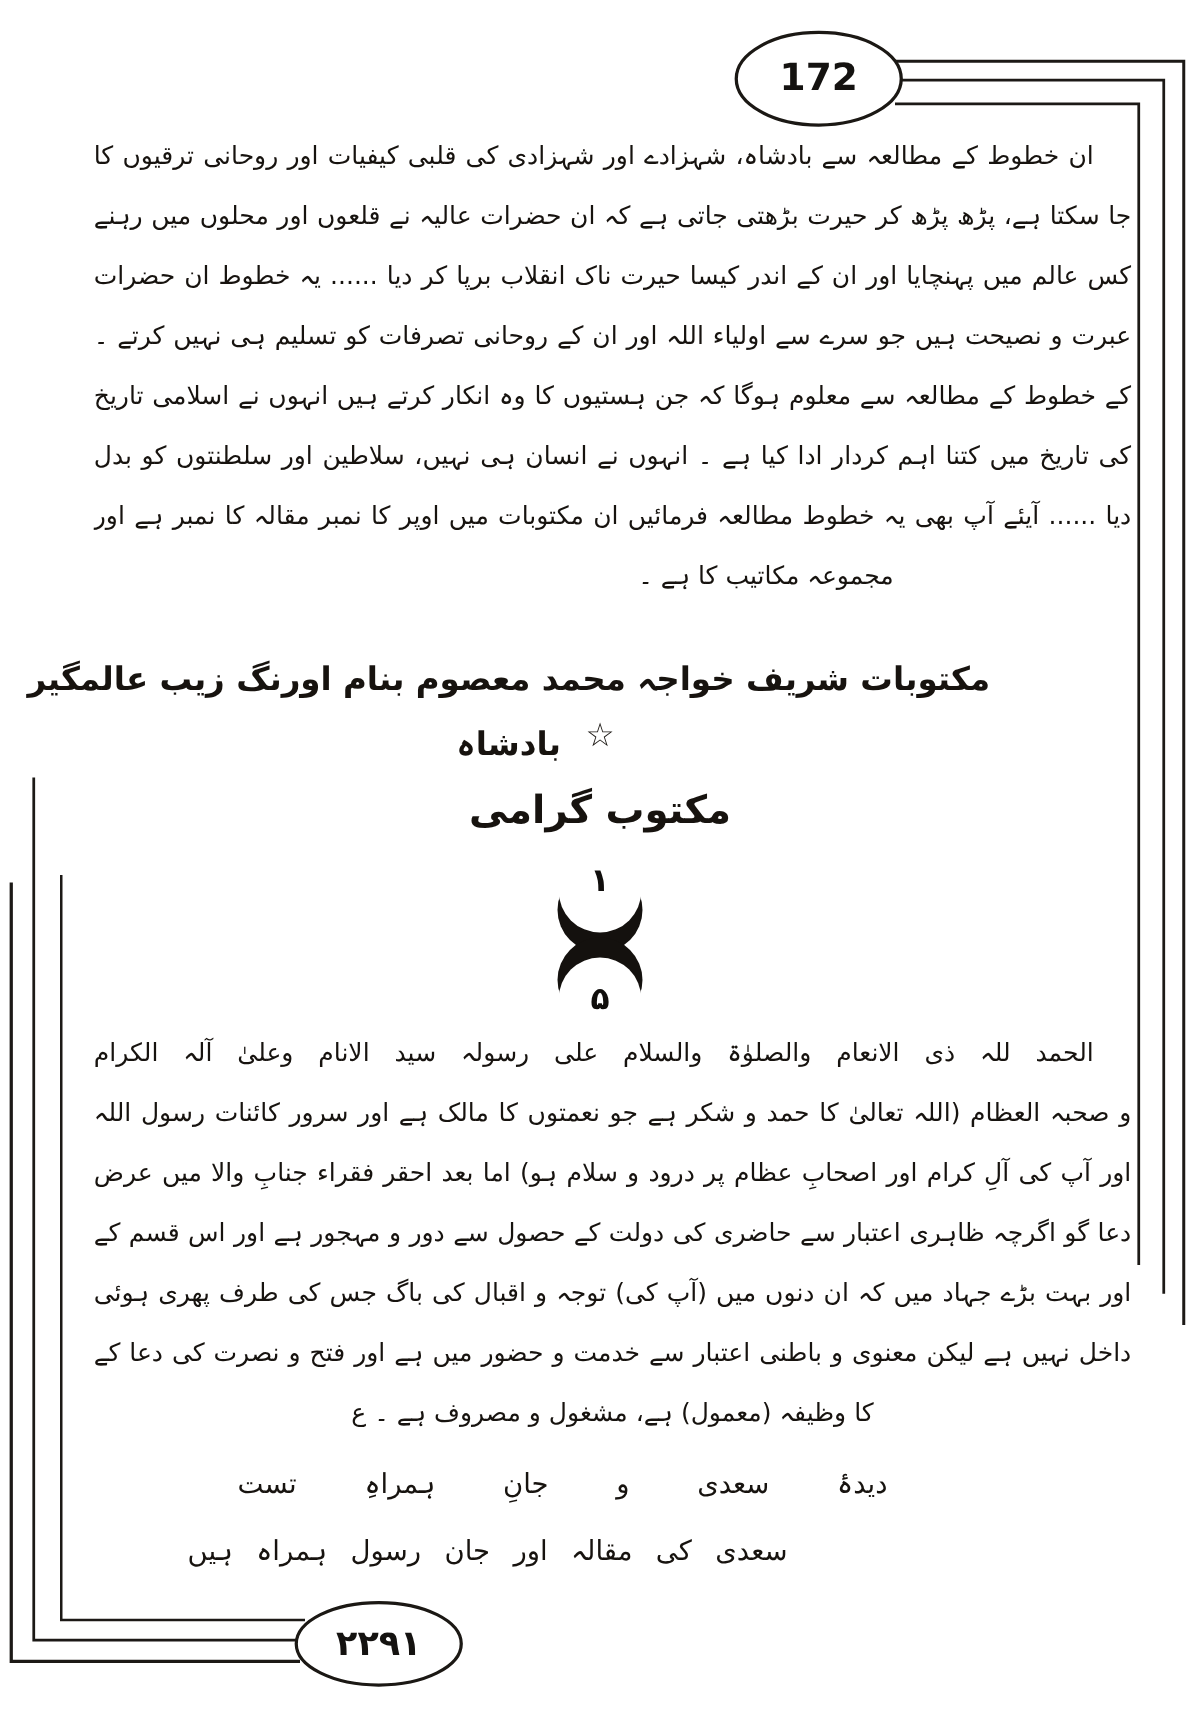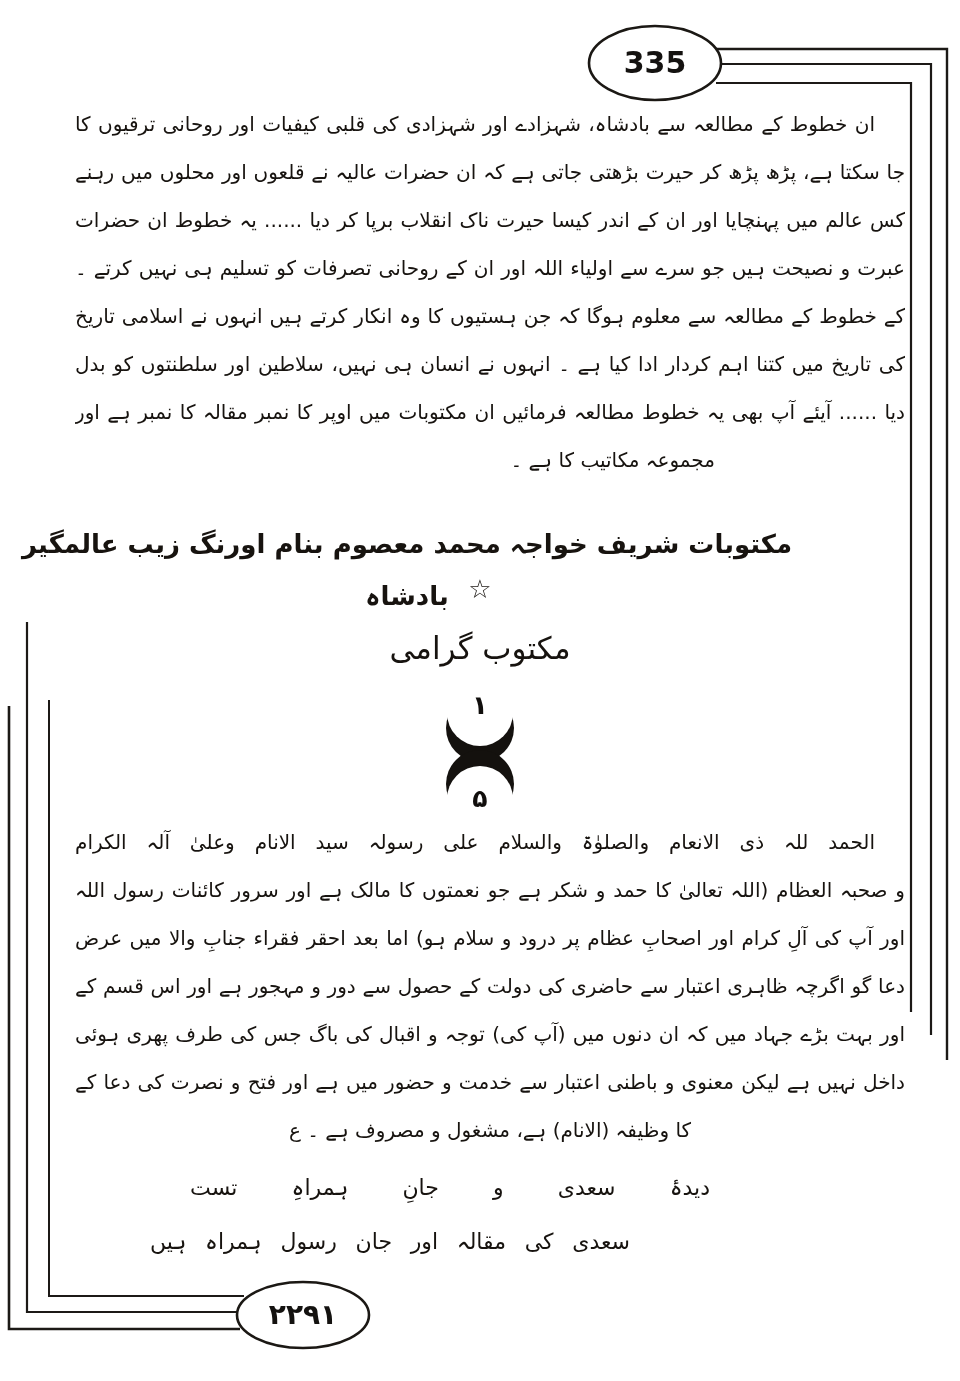--- a/index.html
+++ b/index.html
@@ -29,21 +29,21 @@
   .section-title{
     position:absolute;left:0;width:814px;top:518px;direction:rtl;
     text-align:center;font-size:26px;font-weight:bold;line-height:52px;
   }
   .star{
     position:absolute;left:0;width:960px;top:574px;text-align:center;
     font-size:26px;line-height:30px;color:#1c1814;
   }
   .letter-heading{
     position:absolute;left:0;width:960px;top:618px;direction:rtl;
-    text-align:center;font-size:31px;font-weight:normal;line-height:60px;
+    text-align:center;font-size:31px;font-weight:bold;line-height:60px;
   }
 
   .emblem{position:absolute;left:50%;top:688px;width:104px;height:136px;transform:translateX(-52px);}
   .emblem svg{position:absolute;left:0;top:0;}
   .emblem .num{
     position:absolute;width:104px;text-align:center;font-weight:bold;color:#100e0c;
     font-family:"DejaVu Sans",sans-serif;
   }
   .emblem .num.n-top{top:2px;font-size:26px;}
   .emblem .num.n-bottom{top:96px;font-size:25px;}
@@ -68,21 +68,21 @@
     <polyline points="716,83 911,83 911,1012" fill="none" stroke="#1c1916" stroke-width="2.2"></polyline>
 
     <polyline points="9,706 9,1329 240,1329" fill="none" stroke="#1c1916" stroke-width="2.6"></polyline>
     <polyline points="27,622 27,1312 242,1312" fill="none" stroke="#1c1916" stroke-width="2.2"></polyline>
     <polyline points="49,700 49,1296 244,1296" fill="none" stroke="#1c1916" stroke-width="2.0"></polyline>
 
     <ellipse cx="655" cy="63" rx="66" ry="37" fill="#ffffff" stroke="#1b1814" stroke-width="2.6"></ellipse>
     <ellipse cx="303" cy="1315" rx="66" ry="33" fill="#ffffff" stroke="#1b1814" stroke-width="2.6"></ellipse>
   </svg>
 
-  <div class="page-num top">335</div>
+  <div class="page-num top">172</div>
   <div class="page-num bottom">۲۲۹۱</div>
 
   <div class="para intro" dir="rtl">
     <div class="pline first">ان خطوط کے مطالعہ سے بادشاہ، شہزادے اور شہزادی کی قلبی کیفیات اور روحانی ترقیوں کا اندازہ لگایا</div>
     <div class="pline">جا سکتا ہے، پڑھ پڑھ کر حیرت بڑھتی جاتی ہے کہ ان حضرات عالیہ نے قلعوں اور محلوں میں رہنے والوں کو</div>
     <div class="pline">کس عالم میں پہنچایا اور ان کے اندر کیسا حیرت ناک انقلاب برپا کر دیا ...... یہ خطوط ان حضرات کے لیے</div>
     <div class="pline">عبرت و نصیحت ہیں جو سرے سے اولیاء اللہ اور ان کے روحانی تصرفات کو تسلیم ہی نہیں کرتے ۔ ان حضرات</div>
     <div class="pline">کے خطوط کے مطالعہ سے معلوم ہوگا کہ جن ہستیوں کا وہ انکار کرتے ہیں انہوں نے اسلامی تاریخ بلکہ دنیا</div>
     <div class="pline">کی تاریخ میں کتنا اہم کردار ادا کیا ہے ۔ انہوں نے انسان ہی نہیں، سلاطین اور سلطنتوں کو بدل کر رکھ</div>
     <div class="pline">دیا ...... آیئے آپ بھی یہ خطوط مطالعہ فرمائیں ان مکتوبات میں اوپر کا نمبر مقالہ کا نمبر ہے اور نیچے کا نمبر</div>
@@ -108,21 +108,21 @@
     <div class="num n-bottom">۵</div>
   </div>
 
   <div class="para letter" dir="rtl">
     <div class="pline first">الحمد للہ ذی الانعام والصلوٰۃ والسلام علی رسولہ سید الانام وعلیٰ آلہ الکرام</div>
     <div class="pline">و صحبہ العظام (اللہ تعالیٰ کا حمد و شکر ہے جو نعمتوں کا مالک ہے اور سرور کائنات رسول اللہ صلی اللہ علیہ وآلہ وسلم</div>
     <div class="pline">اور آپ کی آلِ کرام اور اصحابِ عظام پر درود و سلام ہو) اما بعد احقر فقراء جنابِ والا میں عرض کرتا ہے کہ یہ</div>
     <div class="pline">دعا گو اگرچہ ظاہری اعتبار سے حاضری کی دولت کے حصول سے دور و مہجور ہے اور اس قسم کے عظیم الشان کام</div>
     <div class="pline">اور بہت بڑے جہاد میں کہ ان دنوں میں (آپ کی) توجہ و اقبال کی باگ جس کی طرف پھری ہوئی ہے</div>
     <div class="pline">داخل نہیں ہے لیکن معنوی و باطنی اعتبار سے خدمت و حضور میں ہے اور فتح و نصرت کی دعا کے ساتھ جو کہ فقراء</div>
-    <div class="pline tail-center">کا وظیفہ (الانام) ہے، مشغول و مصروف ہے ۔ ع</div>
+    <div class="pline tail-center">کا وظیفہ (معمول) ہے، مشغول و مصروف ہے ۔ ع</div>
   </div>
 
   <div class="couplet-line couplet-1" dir="rtl">
     <span>دیدۂ</span>
     <span>سعدی</span>
     <span>و</span>
     <span>جانِ</span>
     <span>ہمراہِ</span>
     <span>تست</span>
   </div>

